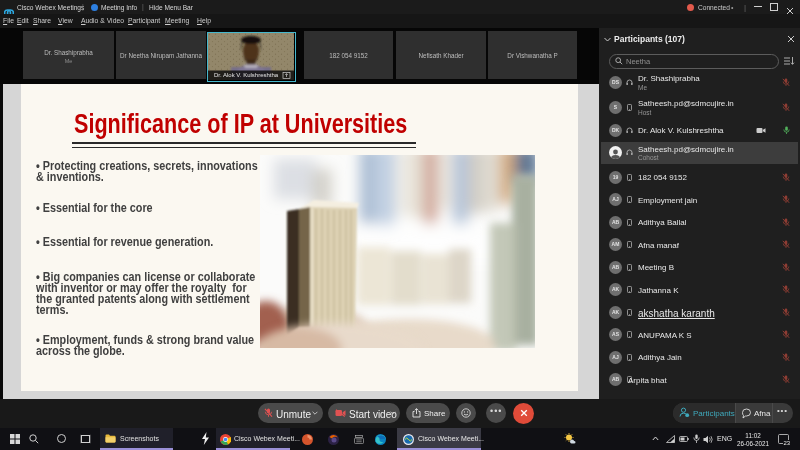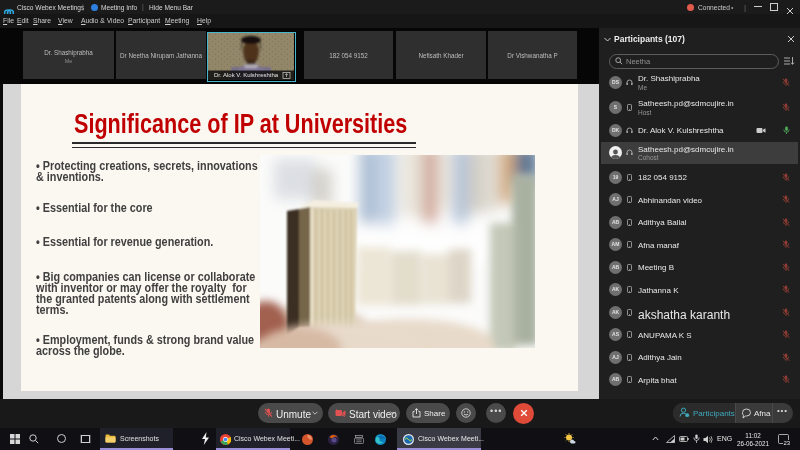--- a/index.html
+++ b/index.html
@@ -279,21 +279,21 @@
             <path d="M1.2 3.5 Q1.2 6.2 4 6.2 Q6.8 6.2 6.8 3.5" fill="none" stroke-width="0.8"></path>
             <line x1="4" y1="6.2" x2="4" y2="8" stroke-width="0.8"></line>
             <line x1="0.8" y1="0.8" x2="7.2" y2="7.8" stroke-width="1"></line>
           </g>
         </svg>
     <div class="abs" style="left:10px;top:165.0px;width:13px;height:13px;border-radius:50%;background:#6f6f6f;color:#e3e3e3;font-size:5px;font-weight:bold;text-align:center;line-height:13px;">AJ</div>
     <svg class="abs" style="left:28px;top:168.0px;" width="5" height="7" viewBox="0 0 5 7">
           <rect x="0.5" y="0.5" width="4" height="6" rx="0.8" stroke="#b0b0b0" stroke-width="0.8" fill="none"></rect>
           <line x1="2" y1="5.6" x2="3" y2="5.6" stroke="#b0b0b0" stroke-width="0.7"></line>
         </svg>
-    <div class="abs" style="left:39px;top:167.5px;font-size:8px;color:#e8e8e8;white-space:nowrap;">Abhinandan video</div>
+    <div class="abs" style="left:39px;top:167.5px;font-size:8px;color:#e8e8e8;white-space:nowrap;">Employment jain</div>
     <svg class="abs" style="left:183px;top:167.0px;" width="8" height="9" viewBox="0 0 8 9">
           <g stroke="#8f3d34" fill="#8f3d34">
             <rect x="2.7" y="0.5" width="2.6" height="4.2" rx="1.3" stroke="none"></rect>
             <path d="M1.2 3.5 Q1.2 6.2 4 6.2 Q6.8 6.2 6.8 3.5" fill="none" stroke-width="0.8"></path>
             <line x1="4" y1="6.2" x2="4" y2="8" stroke-width="0.8"></line>
             <line x1="0.8" y1="0.8" x2="7.2" y2="7.8" stroke-width="1"></line>
           </g>
         </svg>
     <div class="abs" style="left:10px;top:187.5px;width:13px;height:13px;border-radius:50%;background:#6f6f6f;color:#e3e3e3;font-size:5px;font-weight:bold;text-align:center;line-height:13px;">AB</div>
     <svg class="abs" style="left:28px;top:190.5px;" width="5" height="7" viewBox="0 0 5 7">
@@ -349,21 +349,21 @@
             <path d="M1.2 3.5 Q1.2 6.2 4 6.2 Q6.8 6.2 6.8 3.5" fill="none" stroke-width="0.8"></path>
             <line x1="4" y1="6.2" x2="4" y2="8" stroke-width="0.8"></line>
             <line x1="0.8" y1="0.8" x2="7.2" y2="7.8" stroke-width="1"></line>
           </g>
         </svg>
     <div class="abs" style="left:10px;top:277.5px;width:13px;height:13px;border-radius:50%;background:#6f6f6f;color:#e3e3e3;font-size:5px;font-weight:bold;text-align:center;line-height:13px;">AK</div>
     <svg class="abs" style="left:28px;top:280.5px;" width="5" height="7" viewBox="0 0 5 7">
           <rect x="0.5" y="0.5" width="4" height="6" rx="0.8" stroke="#b0b0b0" stroke-width="0.8" fill="none"></rect>
           <line x1="2" y1="5.6" x2="3" y2="5.6" stroke="#b0b0b0" stroke-width="0.7"></line>
         </svg>
-    <div class="abs" style="left:39px;top:280.0px;font-size:12px;color:#e8e8e8;white-space:nowrap;">akshatha karanth</div>
+    <div class="abs" style="left:39px;top:280.0px;font-size:10px;color:#e8e8e8;white-space:nowrap;text-decoration:underline;">akshatha karanth</div>
     <svg class="abs" style="left:183px;top:279.5px;" width="8" height="9" viewBox="0 0 8 9">
           <g stroke="#8f3d34" fill="#8f3d34">
             <rect x="2.7" y="0.5" width="2.6" height="4.2" rx="1.3" stroke="none"></rect>
             <path d="M1.2 3.5 Q1.2 6.2 4 6.2 Q6.8 6.2 6.8 3.5" fill="none" stroke-width="0.8"></path>
             <line x1="4" y1="6.2" x2="4" y2="8" stroke-width="0.8"></line>
             <line x1="0.8" y1="0.8" x2="7.2" y2="7.8" stroke-width="1"></line>
           </g>
         </svg>
     <div class="abs" style="left:10px;top:300.0px;width:13px;height:13px;border-radius:50%;background:#6f6f6f;color:#e3e3e3;font-size:5px;font-weight:bold;text-align:center;line-height:13px;">AS</div>
     <svg class="abs" style="left:28px;top:303.0px;" width="5" height="7" viewBox="0 0 5 7">
@@ -391,21 +391,21 @@
             <path d="M1.2 3.5 Q1.2 6.2 4 6.2 Q6.8 6.2 6.8 3.5" fill="none" stroke-width="0.8"></path>
             <line x1="4" y1="6.2" x2="4" y2="8" stroke-width="0.8"></line>
             <line x1="0.8" y1="0.8" x2="7.2" y2="7.8" stroke-width="1"></line>
           </g>
         </svg>
     <div class="abs" style="left:10px;top:345.0px;width:13px;height:13px;border-radius:50%;background:#6f6f6f;color:#e3e3e3;font-size:5px;font-weight:bold;text-align:center;line-height:13px;">AB</div>
     <svg class="abs" style="left:28px;top:348.0px;" width="5" height="7" viewBox="0 0 5 7">
           <rect x="0.5" y="0.5" width="4" height="6" rx="0.8" stroke="#b0b0b0" stroke-width="0.8" fill="none"></rect>
           <line x1="2" y1="5.6" x2="3" y2="5.6" stroke="#b0b0b0" stroke-width="0.7"></line>
         </svg>
-    <div class="abs" style="left:39px;top:347.5px;font-size:8px;color:#e8e8e8;white-space:nowrap;">Arpita bhat</div>
+    <div class="abs" style="left:29px;top:347.5px;font-size:8px;color:#e8e8e8;white-space:nowrap;">Arpita bhat</div>
     <svg class="abs" style="left:183px;top:347.0px;" width="8" height="9" viewBox="0 0 8 9">
           <g stroke="#8f3d34" fill="#8f3d34">
             <rect x="2.7" y="0.5" width="2.6" height="4.2" rx="1.3" stroke="none"></rect>
             <path d="M1.2 3.5 Q1.2 6.2 4 6.2 Q6.8 6.2 6.8 3.5" fill="none" stroke-width="0.8"></path>
             <line x1="4" y1="6.2" x2="4" y2="8" stroke-width="0.8"></line>
             <line x1="0.8" y1="0.8" x2="7.2" y2="7.8" stroke-width="1"></line>
           </g>
         </svg>
     </div>
   </div>

